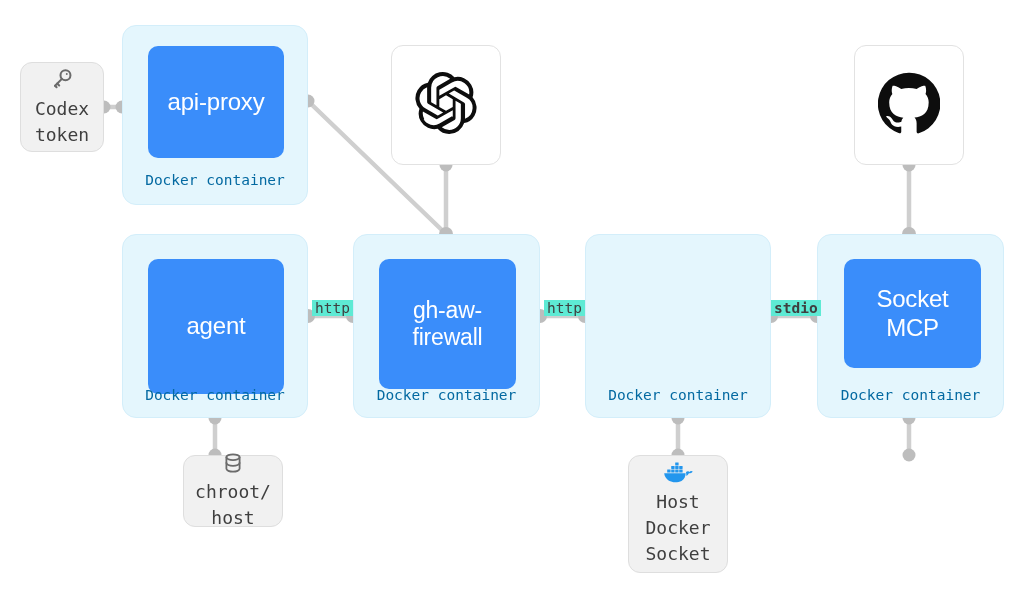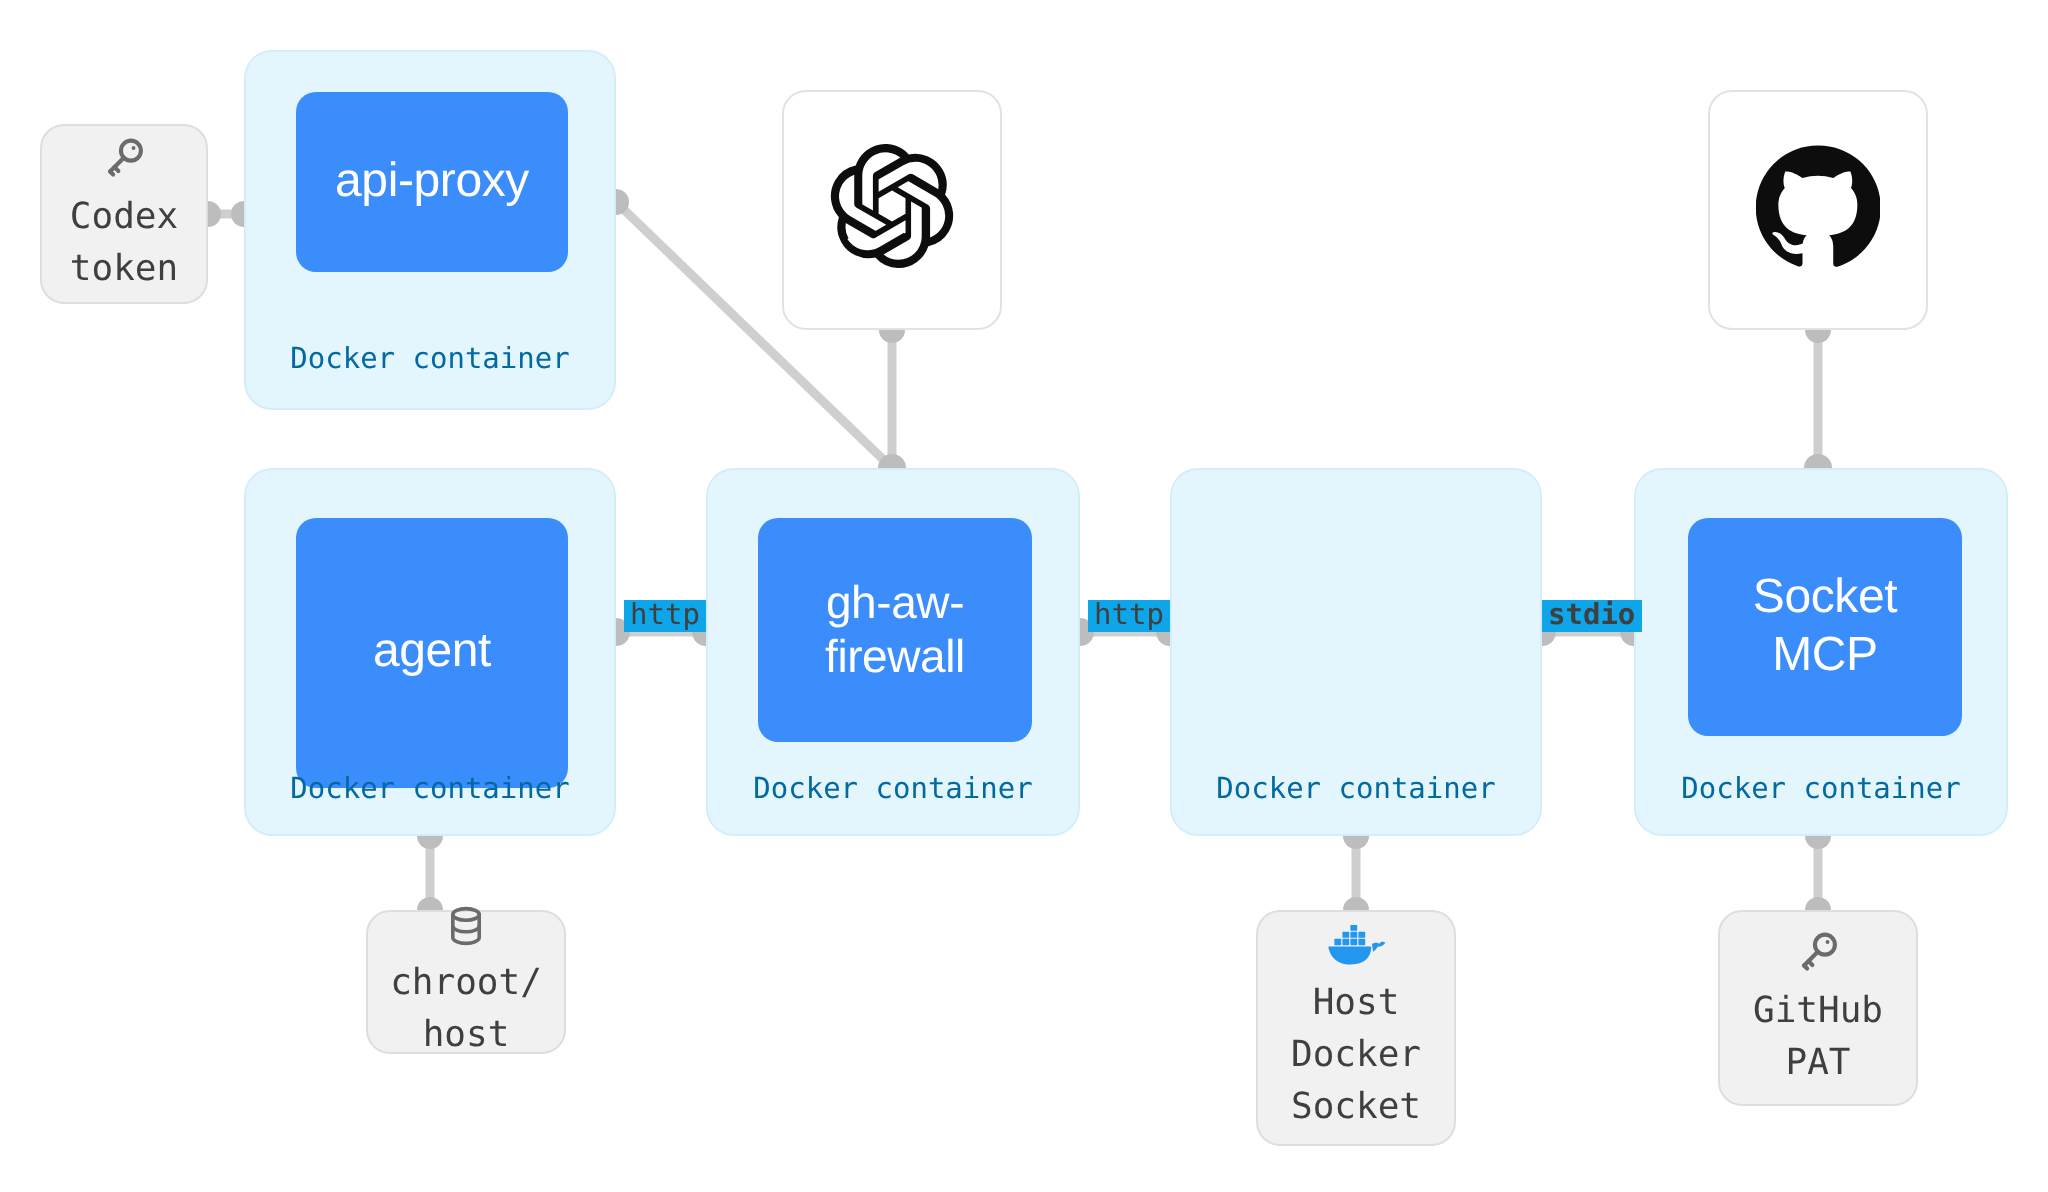--- a/index.html
+++ b/index.html
@@ -84,21 +84,21 @@
     display:flex;align-items:center;justify-content:center;
   }
 
   
   .edgelabel{
     position:absolute;
     font-family:"DejaVu Sans Mono", monospace;
     font-size:14.5px;
     color:#3f3f3f;
     white-space:nowrap;
-    background:#0ea5e9;
+    background:#5eead4;
     padding:0 3px;
   }
 </style>
 </head>
 <body>
 
 <div id="stage">
 
   <svg id="edges" viewBox="0 0 1024 596" xmlns="http://www.w3.org/2000/svg">
     <g stroke="#cfcfcf" stroke-width="4.5" stroke-linecap="round" fill="none">
@@ -155,21 +155,21 @@
         <path d="M11.9 11.9 L5.6 18.2"></path>
         <path d="M7.6 16.2 L9.4 18.0"></path>
         <path d="M5.6 18.2 L7.0 19.6"></path>
       </svg>
     </span>
     <span class="gtext">Codex
 token</span>
   </div>
 
   <div class="dcontainer" style="left:122px;top:25px;width:186px;height:180px;">
-    <div class="service" style="left:25px;top:20px;width:136px;height:90px;">api-proxy</div>
+    <div class="service" style="left:25px;top:20px;width:136px;height:112px;">api-proxy</div>
     <div class="dlabel" style="left:0;top:146px;">Docker container</div>
   </div>
 
   <div class="logobox" style="left:391px;top:45px;width:110px;height:120px;">
     <span>
       <svg width="62" height="62" viewBox="0 0 24 24" fill="#0d0d0d">
         <path d="M22.28 9.82a5.99 5.99 0 0 0-.52-4.91 6.05 6.05 0 0 0-6.51-2.9A6.07 6.07 0 0 0 4.98 4.18a5.99 5.99 0 0 0-4 2.9 6.05 6.05 0 0 0 .75 7.1 5.98 5.98 0 0 0 .51 4.91 6.05 6.05 0 0 0 6.52 2.9A5.98 5.98 0 0 0 13.26 24a6.06 6.06 0 0 0 5.77-4.21 5.99 5.99 0 0 0 4-2.9 6.06 6.06 0 0 0-.75-7.07zm-9.02 12.6a4.48 4.48 0 0 1-2.88-1.04l.14-.08 4.78-2.76a.79.79 0 0 0 .39-.68v-6.74l2.02 1.17a.07.07 0 0 1 .04.06v5.58a4.5 4.5 0 0 1-4.49 4.49zM3.6 18.3a4.47 4.47 0 0 1-.53-3.01l.14.09 4.79 2.76a.78.78 0 0 0 .78 0l5.84-3.37v2.33a.08.08 0 0 1-.3.07l-4.84 2.79a4.5 4.5 0 0 1-6.14-1.64zM2.34 7.9a4.48 4.48 0 0 1 2.35-1.97V11.6a.77.77 0 0 0 .38.67l5.82 3.36-2.02 1.17a.07.07 0 0 1-.07 0L3.95 14a4.5 4.5 0 0 1-1.61-6.1zm16.61 3.86L13.1 8.36 15.12 7.2a.07.07 0 0 1 .07 0l4.85 2.8a4.49 4.49 0 0 1-.67 8.1v-5.67a.8.8 0 0 0-.42-.67zm2.01-3.02l-.14-.09-4.78-2.78a.78.78 0 0 0-.79 0L9.41 9.24V6.91a.07.07 0 0 1 .03-.07l4.85-2.79a4.49 4.49 0 0 1 6.66 4.65zM8.31 12.87l-2.02-1.17a.08.08 0 0 1-.04-.06V6.07a4.49 4.49 0 0 1 7.36-3.44l-.14.08L8.69 5.47a.79.79 0 0 0-.39.68zm1.1-2.36l2.6-1.5 2.6 1.5v3l-2.6 1.5-2.6-1.5z"></path>
       </svg>
     </span>
   </div>
@@ -181,21 +181,21 @@
       </svg>
     </span>
   </div>
 
   <div class="dcontainer" style="left:122px;top:234px;width:186px;height:184px;">
     <div class="service" style="left:25px;top:24px;width:136px;height:135px;">agent</div>
     <div class="dlabel" style="left:0;top:152px;">Docker container</div>
   </div>
 
   <div class="dcontainer" style="left:353px;top:234px;width:187px;height:184px;">
-    <div class="service small" style="left:25px;top:24px;width:137px;height:112px;">gh-aw-firewall</div>
+    <div class="service small" style="left:25px;top:24px;width:137px;height:130px;">gh-aw-firewall</div>
     <div class="dlabel" style="left:0;top:152px;">Docker container</div>
   </div>
 
   <div class="dcontainer" style="left:585px;top:234px;width:186px;height:184px;">
     <div class="dlabel" style="left:0;top:152px;">Docker container</div>
   </div>
 
   <div class="dcontainer" style="left:817px;top:234px;width:187px;height:184px;">
     <div class="service" style="left:26px;top:24px;width:137px;height:109px;">Socket MCP</div>
     <div class="dlabel" style="left:0;top:152px;">Docker container</div>
@@ -230,27 +230,14 @@
         <rect x="4.2" y="8.4" width="3.4" height="3.2" rx="0.3"></rect>
         <path d="M1.2 12.3h21.4c0 3.3-1.3 6.1-4.1 7.6-2.2 1.2-5.2 1.6-8 1.3-3.4-.4-6.2-2-7.8-4.6-.9-1.4-1.4-2.9-1.5-4.3z"></path>
         <path d="M23.0 11.0c1.6-1.1 3.1-.5 3.7-.1.7-1.5 2.5-1.0 3.0-.5-1.0 1.6-2.6 2.0-3.8 1.9-.5 1.1-1.4 2.0-2.4 2.6z"></path>
       </svg>
     </span>
     <span class="gtext">Host
 Docker
 Socket</span>
   </div>
 
-  <div class="gbox" style="left:859px;top:455px;width:100px;height:98px;">
-    <span class="gicon">
-      <svg width="26" height="26" viewBox="0 0 24 24" fill="none" stroke="#6b6b6b" stroke-width="1.9" stroke-linecap="round" stroke-linejoin="round">
-        <circle cx="15.2" cy="8.6" r="4.6"></circle>
-        <circle cx="16.4" cy="7.4" r="0.9" fill="#6b6b6b" stroke="none"></circle>
-        <path d="M11.9 11.9 L5.6 18.2"></path>
-        <path d="M7.6 16.2 L9.4 18.0"></path>
-        <path d="M5.6 18.2 L7.0 19.6"></path>
-      </svg>
-    </span>
-    <span class="gtext">GitHub
-PAT</span>
-  </div>
 
 </div>
 
 </body></html>

